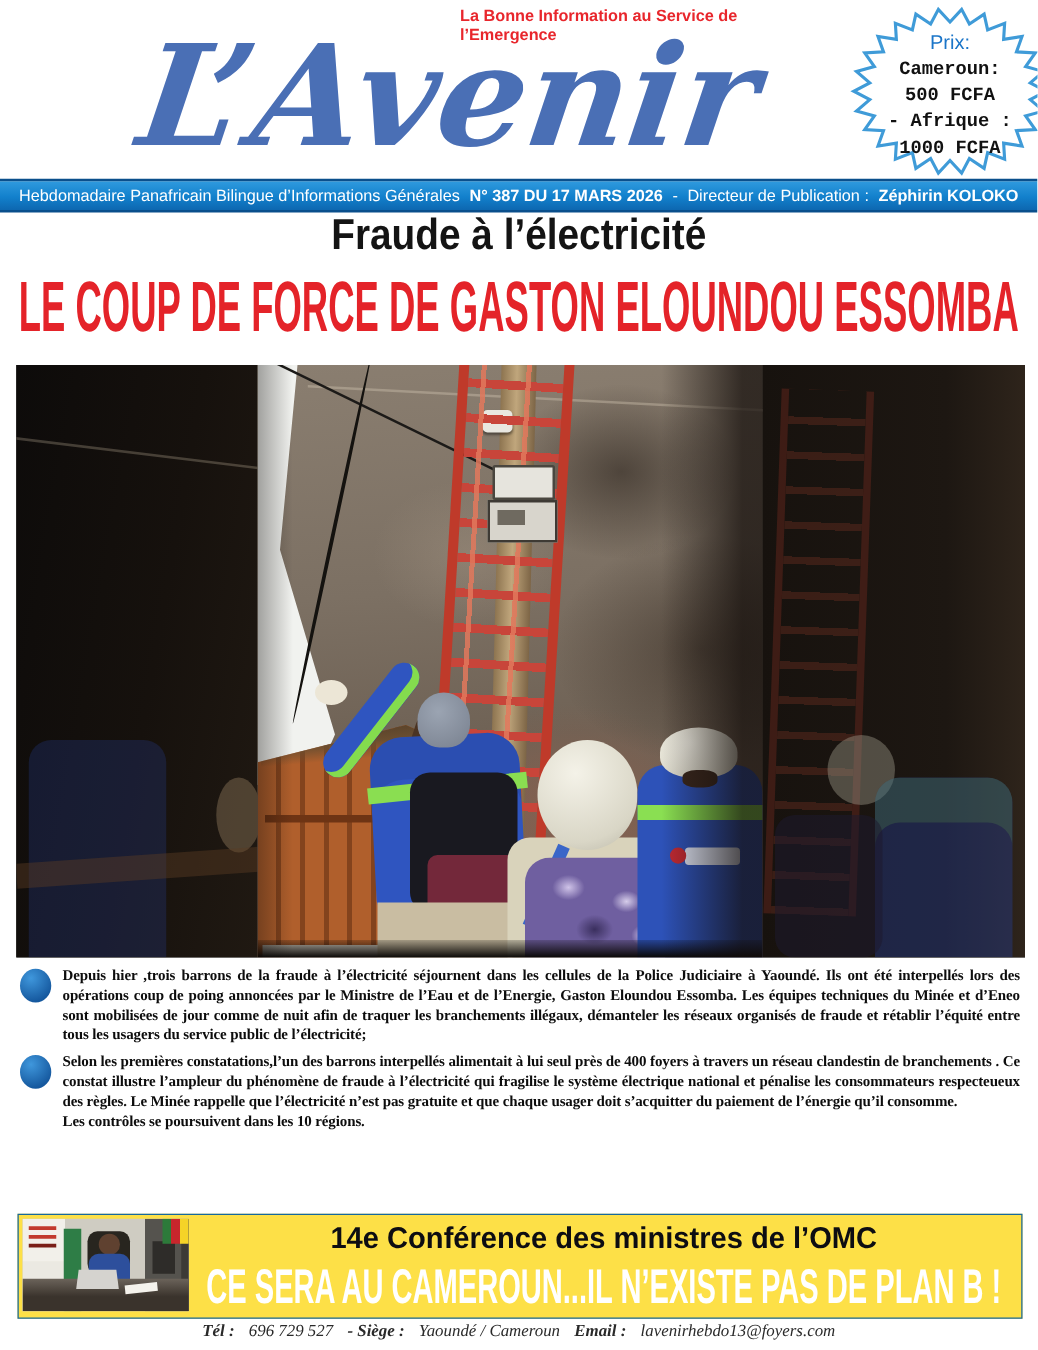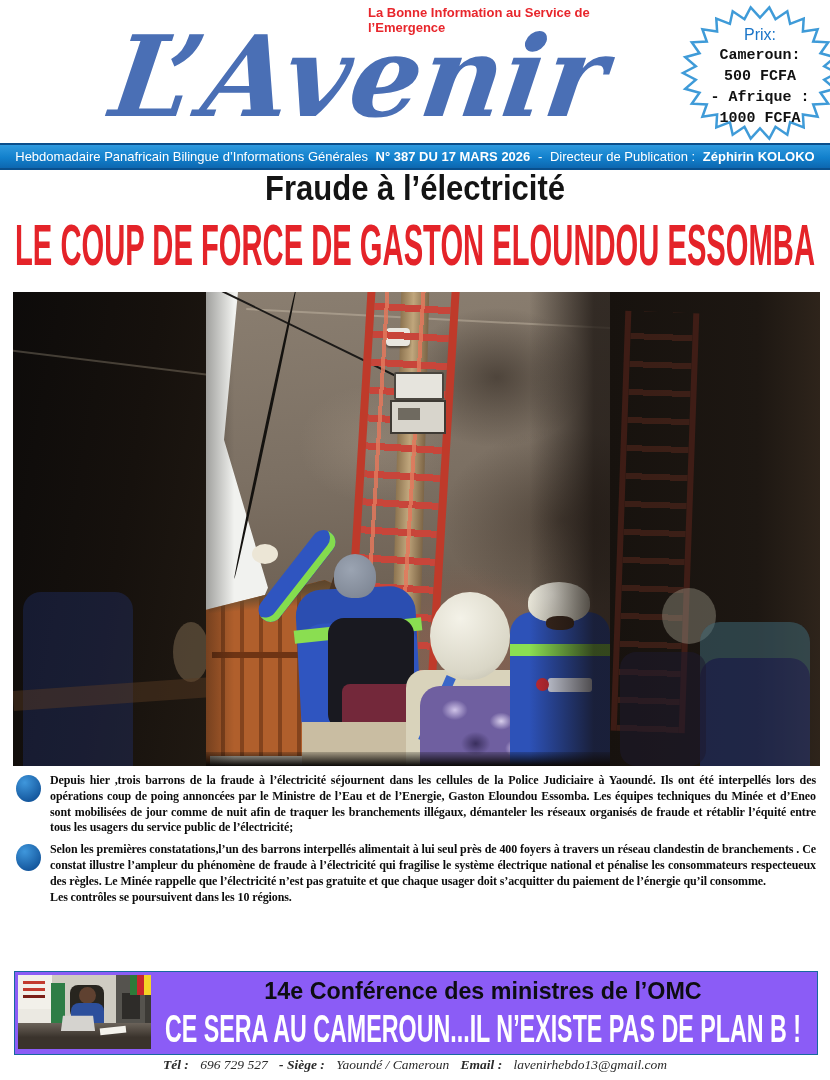--- a/index.html
+++ b/index.html
@@ -116,21 +116,21 @@
   
   .story{position:absolute;left:16px;top:773px;width:800px;}
   .para{display:flex;gap:9px;margin-bottom:6px;}
   .bullet{flex:none;width:25px;height:27px;border-radius:50%;margin-top:2px;
      background:radial-gradient(circle at 35% 28%,#3f97dc,#15589e 75%);}
   .ptext{font-family:"Liberation Serif",serif;font-weight:bold;font-size:12px;line-height:15.8px;
      color:#0d0d0d;text-align:justify;letter-spacing:-.1px;}
   .pclose{text-align:left;}
 
   
-  .banner{position:absolute;left:14px;top:971px;width:802px;height:82px;background:#8b5cf6;border:1px solid #17699f;}
+  .banner{position:absolute;left:14px;top:971px;width:802px;height:82px;background:#fde047;border:1px solid #17699f;}
   .banner-photo{position:absolute;left:3px;top:3px;width:133px;height:74px;background:#cfccc2;overflow:hidden;}
   .banner-photo > div{position:absolute;}
   .bp-poster{left:0;top:0;width:34px;height:74px;background:#f2f0ea;
      box-shadow:inset 0 -40px 0 rgba(230,228,220,.6);}
   .bp-poster::before{content:"";position:absolute;left:5px;top:6px;width:22px;height:3px;background:#c23a2e;box-shadow:0 7px 0 #c23a2e,0 14px 0 #7a1f18;}
   .bp-green{left:33px;top:8px;width:14px;height:66px;background:#2e7d46;}
   .bp-panel{left:98px;top:0;width:35px;height:74px;background:#55534e;box-shadow:inset -6px 0 0 #3c3a36;}
   .bp-panel::before{content:"";position:absolute;left:6px;top:18px;width:18px;height:26px;background:#2e2c29;}
   .bp-flag{left:112px;top:0;width:21px;height:20px;background:linear-gradient(90deg,#2d7a3a 0 7px,#c8262c 7px 14px,#f5d327 14px 21px);}
   .bp-chair{left:52px;top:10px;width:34px;height:34px;background:#28251f;border-radius:8px;}
@@ -268,16 +268,16 @@
       </svg>
     </div>
   </div>
 
   <div class="footer">
     <span class="seg b">Tél :</span>
     <span class="seg">696 729 527</span>
     <span class="seg b">- Siège :</span>
     <span class="seg">Yaoundé / Cameroun</span>
     <span class="seg b">Email :</span>
-    <span class="seg">lavenirhebdo13@gmail.com</span>
+    <span class="seg">lavenirhebdo13@foyers.com</span>
   </div>
 
 </div>
 
 </body></html>

